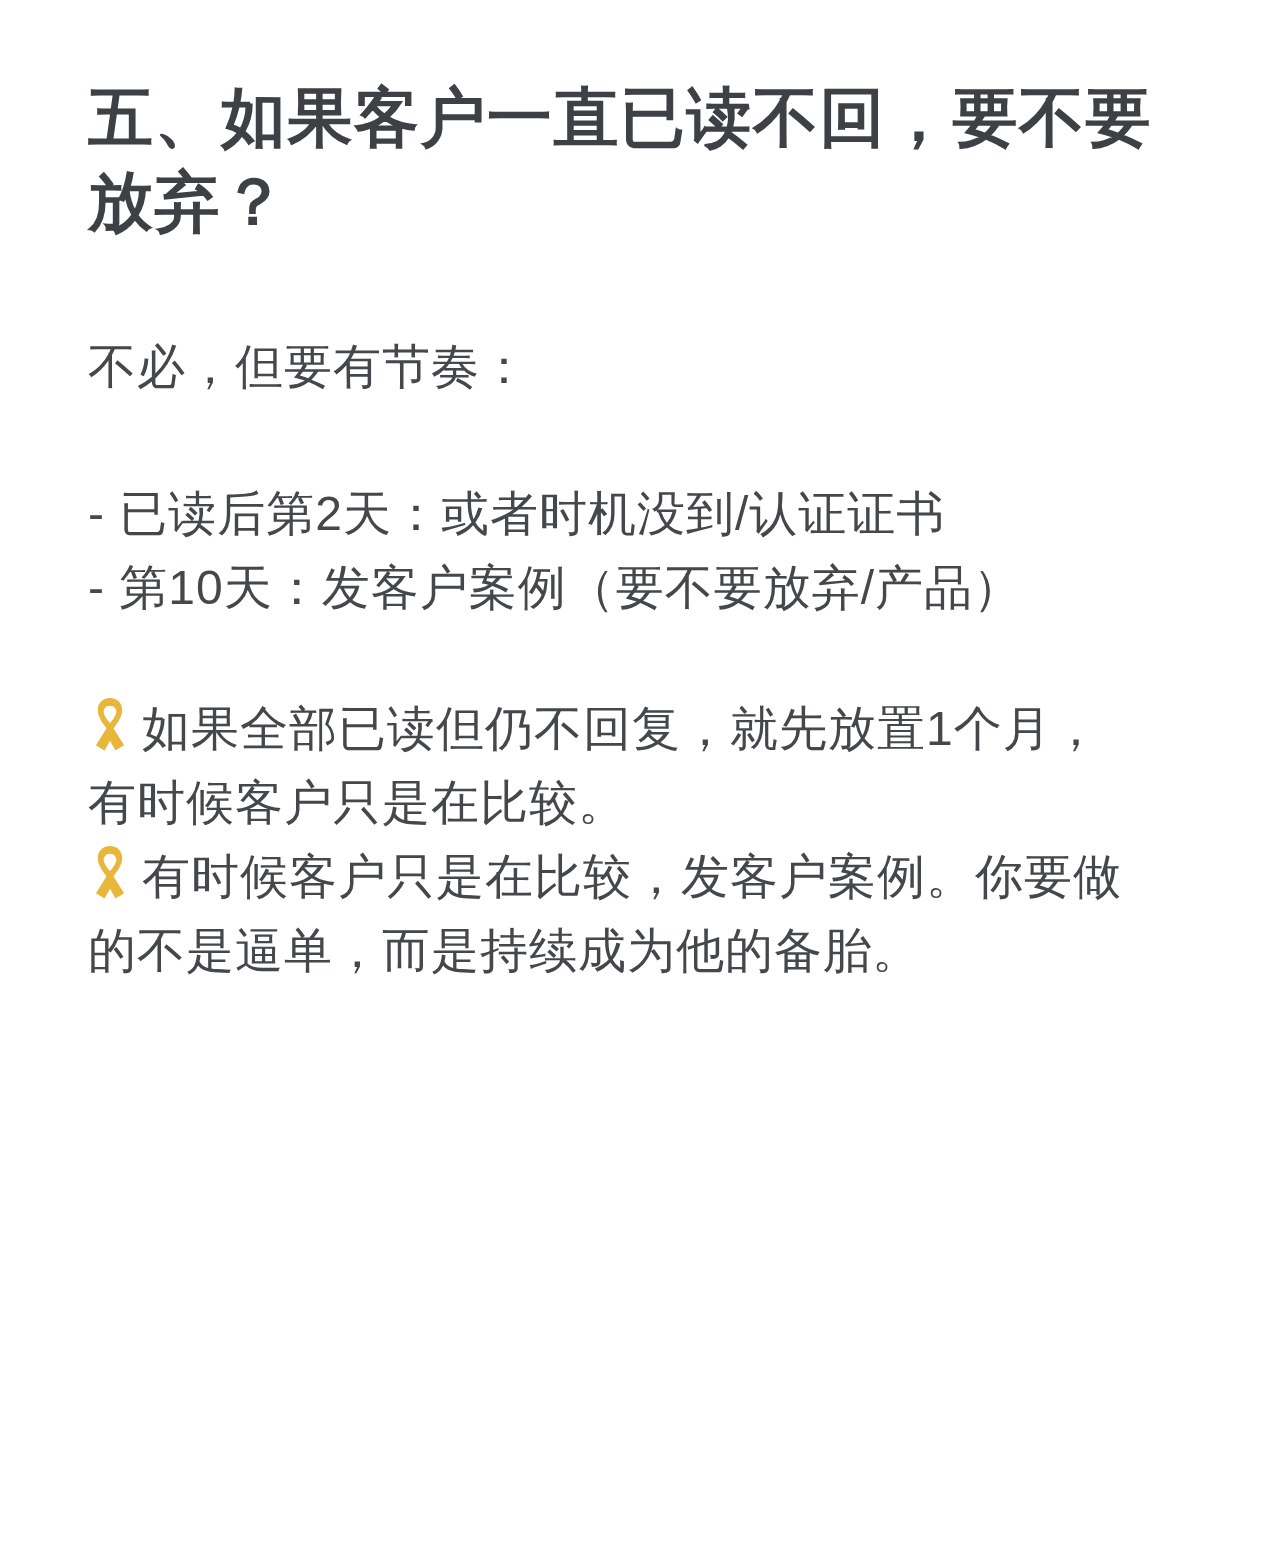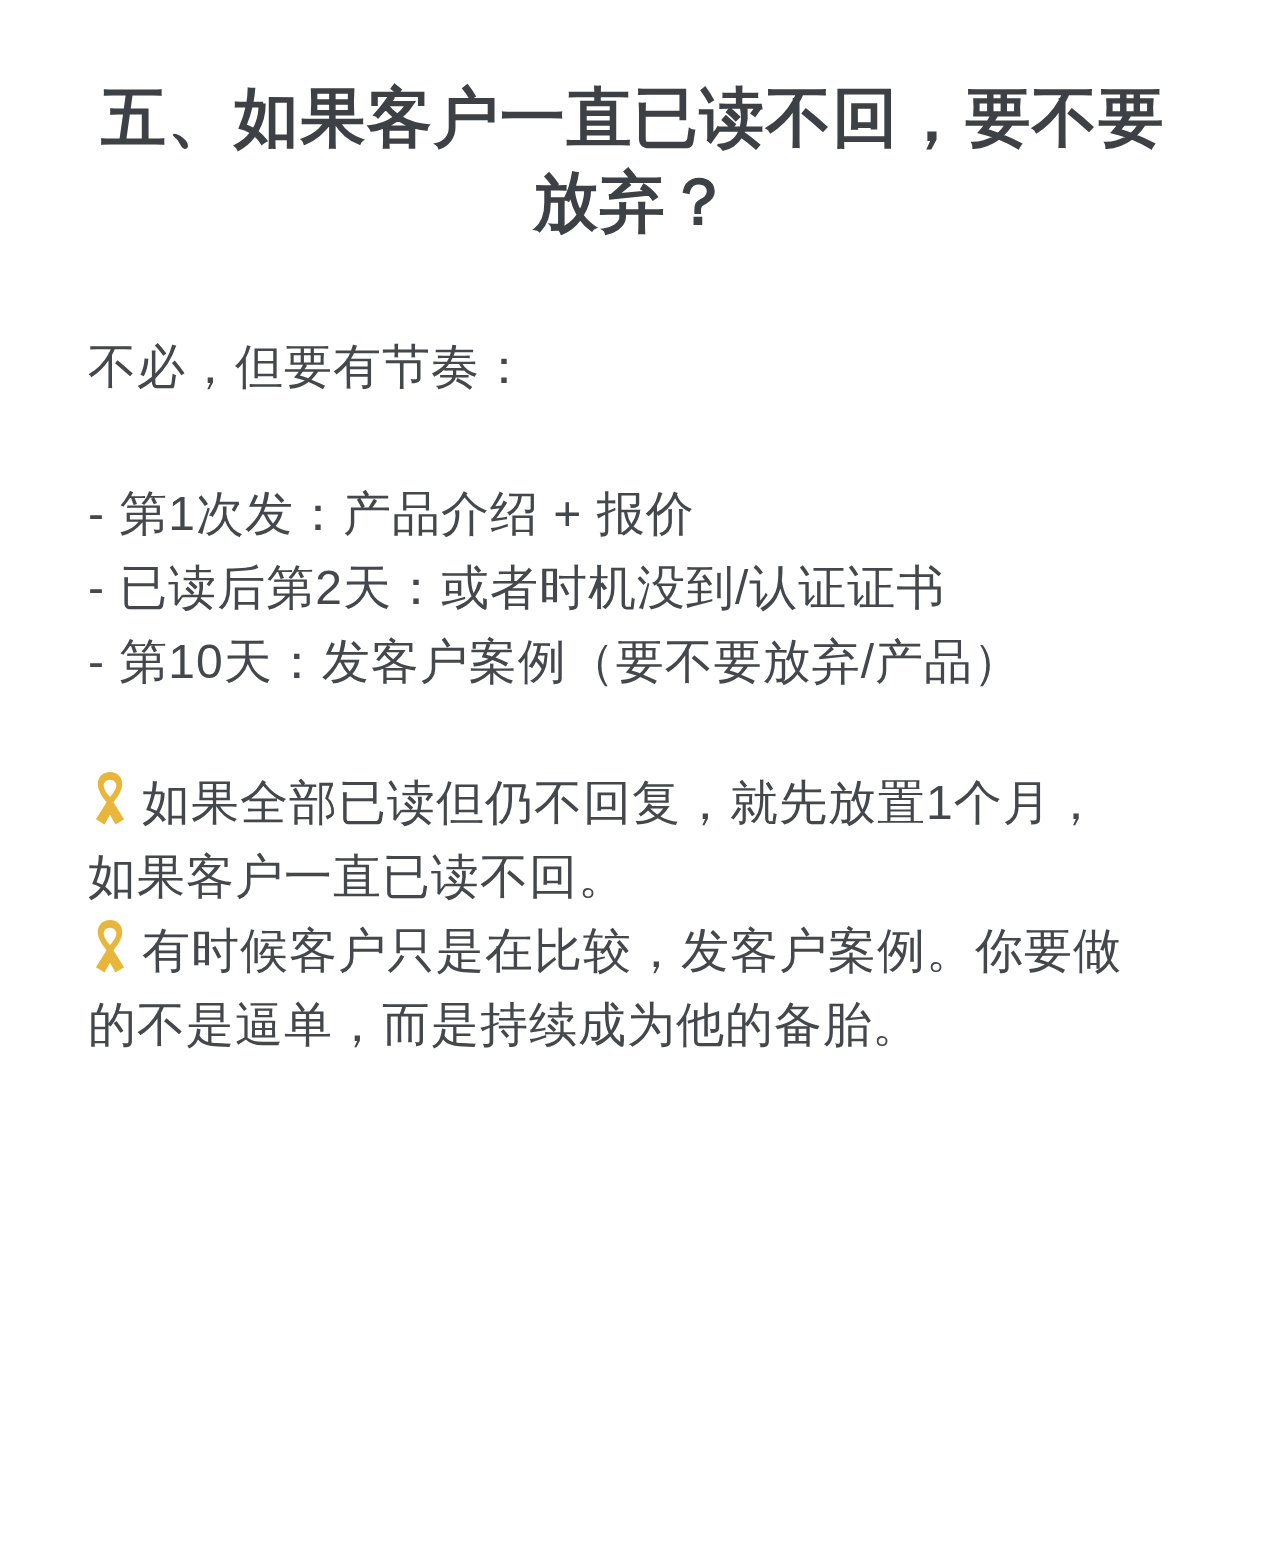--- a/index.html
+++ b/index.html
@@ -19,21 +19,20 @@
     box-sizing: border-box;
   }
   .title {
     margin: 0;
     max-width: 1090px;
     font-size: 65px;
     line-height: 84px;
     font-weight: 700;
     letter-spacing: 1.5px;
     color: #3d4044;
-    text-align: center;
   }
   .intro {
     margin: 86px 0 0 0;
     max-width: 1048px;
     font-size: 48px;
     line-height: 74px;
     letter-spacing: 1px;
     color: #44474b;
     font-family: Liberation Serif, serif;
   }
@@ -78,27 +77,26 @@
 </head>
 <body>
 
 <main class="page">
 
   <h1 class="title">五、如果客户一直已读不回，要不要放弃？</h1>
 
   <p class="intro">不必，但要有节奏：</p>
 
   <div class="schedule">
-    <p class="line">- 第1次发：产品介绍 + 报价</p>
     <p class="line">- 已读后第2天：或者时机没到/认证证书</p>
     <p class="line">- 第10天：发客户案例（要不要放弃/产品）</p>
   </div>
 
   <div class="tips">
     <p class="tip"><span class="ribbon"><svg viewBox="0 0 40 56" xmlns="http://www.w3.org/2000/svg">
             <path fill-rule="evenodd" d="M20 1 C12.8 1 8 6.3 8 12.8 C8 18.6 11.4 24.2 16.6 30.8 L6.2 47.5 L14.6 52.5 L20 43 L25.4 52.5 L33.8 47.5 L23.4 30.8 C28.6 24.2 32 18.6 32 12.8 C32 6.3 27.2 1 20 1 Z M20 8.6 C23.8 8.6 26.2 11.4 26.2 14.4 C26.2 17.6 23.6 21.4 20 25.6 C16.4 21.4 13.8 17.6 13.8 14.4 C13.8 11.4 16.2 8.6 20 8.6 Z"></path>
-          </svg></span><span>如果全部已读但仍不回复，就先放置1个月，如果客户一直已读不回。</span></p>
+          </svg></span><span>如果全部已读但仍不回复，就先放置1个月，有时候客户只是在比较。</span></p>
     <p class="tip"><span class="ribbon"><svg viewBox="0 0 40 56" xmlns="http://www.w3.org/2000/svg">
             <path fill-rule="evenodd" d="M20 1 C12.8 1 8 6.3 8 12.8 C8 18.6 11.4 24.2 16.6 30.8 L6.2 47.5 L14.6 52.5 L20 43 L25.4 52.5 L33.8 47.5 L23.4 30.8 C28.6 24.2 32 18.6 32 12.8 C32 6.3 27.2 1 20 1 Z M20 8.6 C23.8 8.6 26.2 11.4 26.2 14.4 C26.2 17.6 23.6 21.4 20 25.6 C16.4 21.4 13.8 17.6 13.8 14.4 C13.8 11.4 16.2 8.6 20 8.6 Z"></path>
           </svg></span><span>有时候客户只是在比较，发客户案例。你要做的不是逼单，而是持续成为他的备胎。</span></p>
   </div>
 
 </main>
 
 </body></html>

